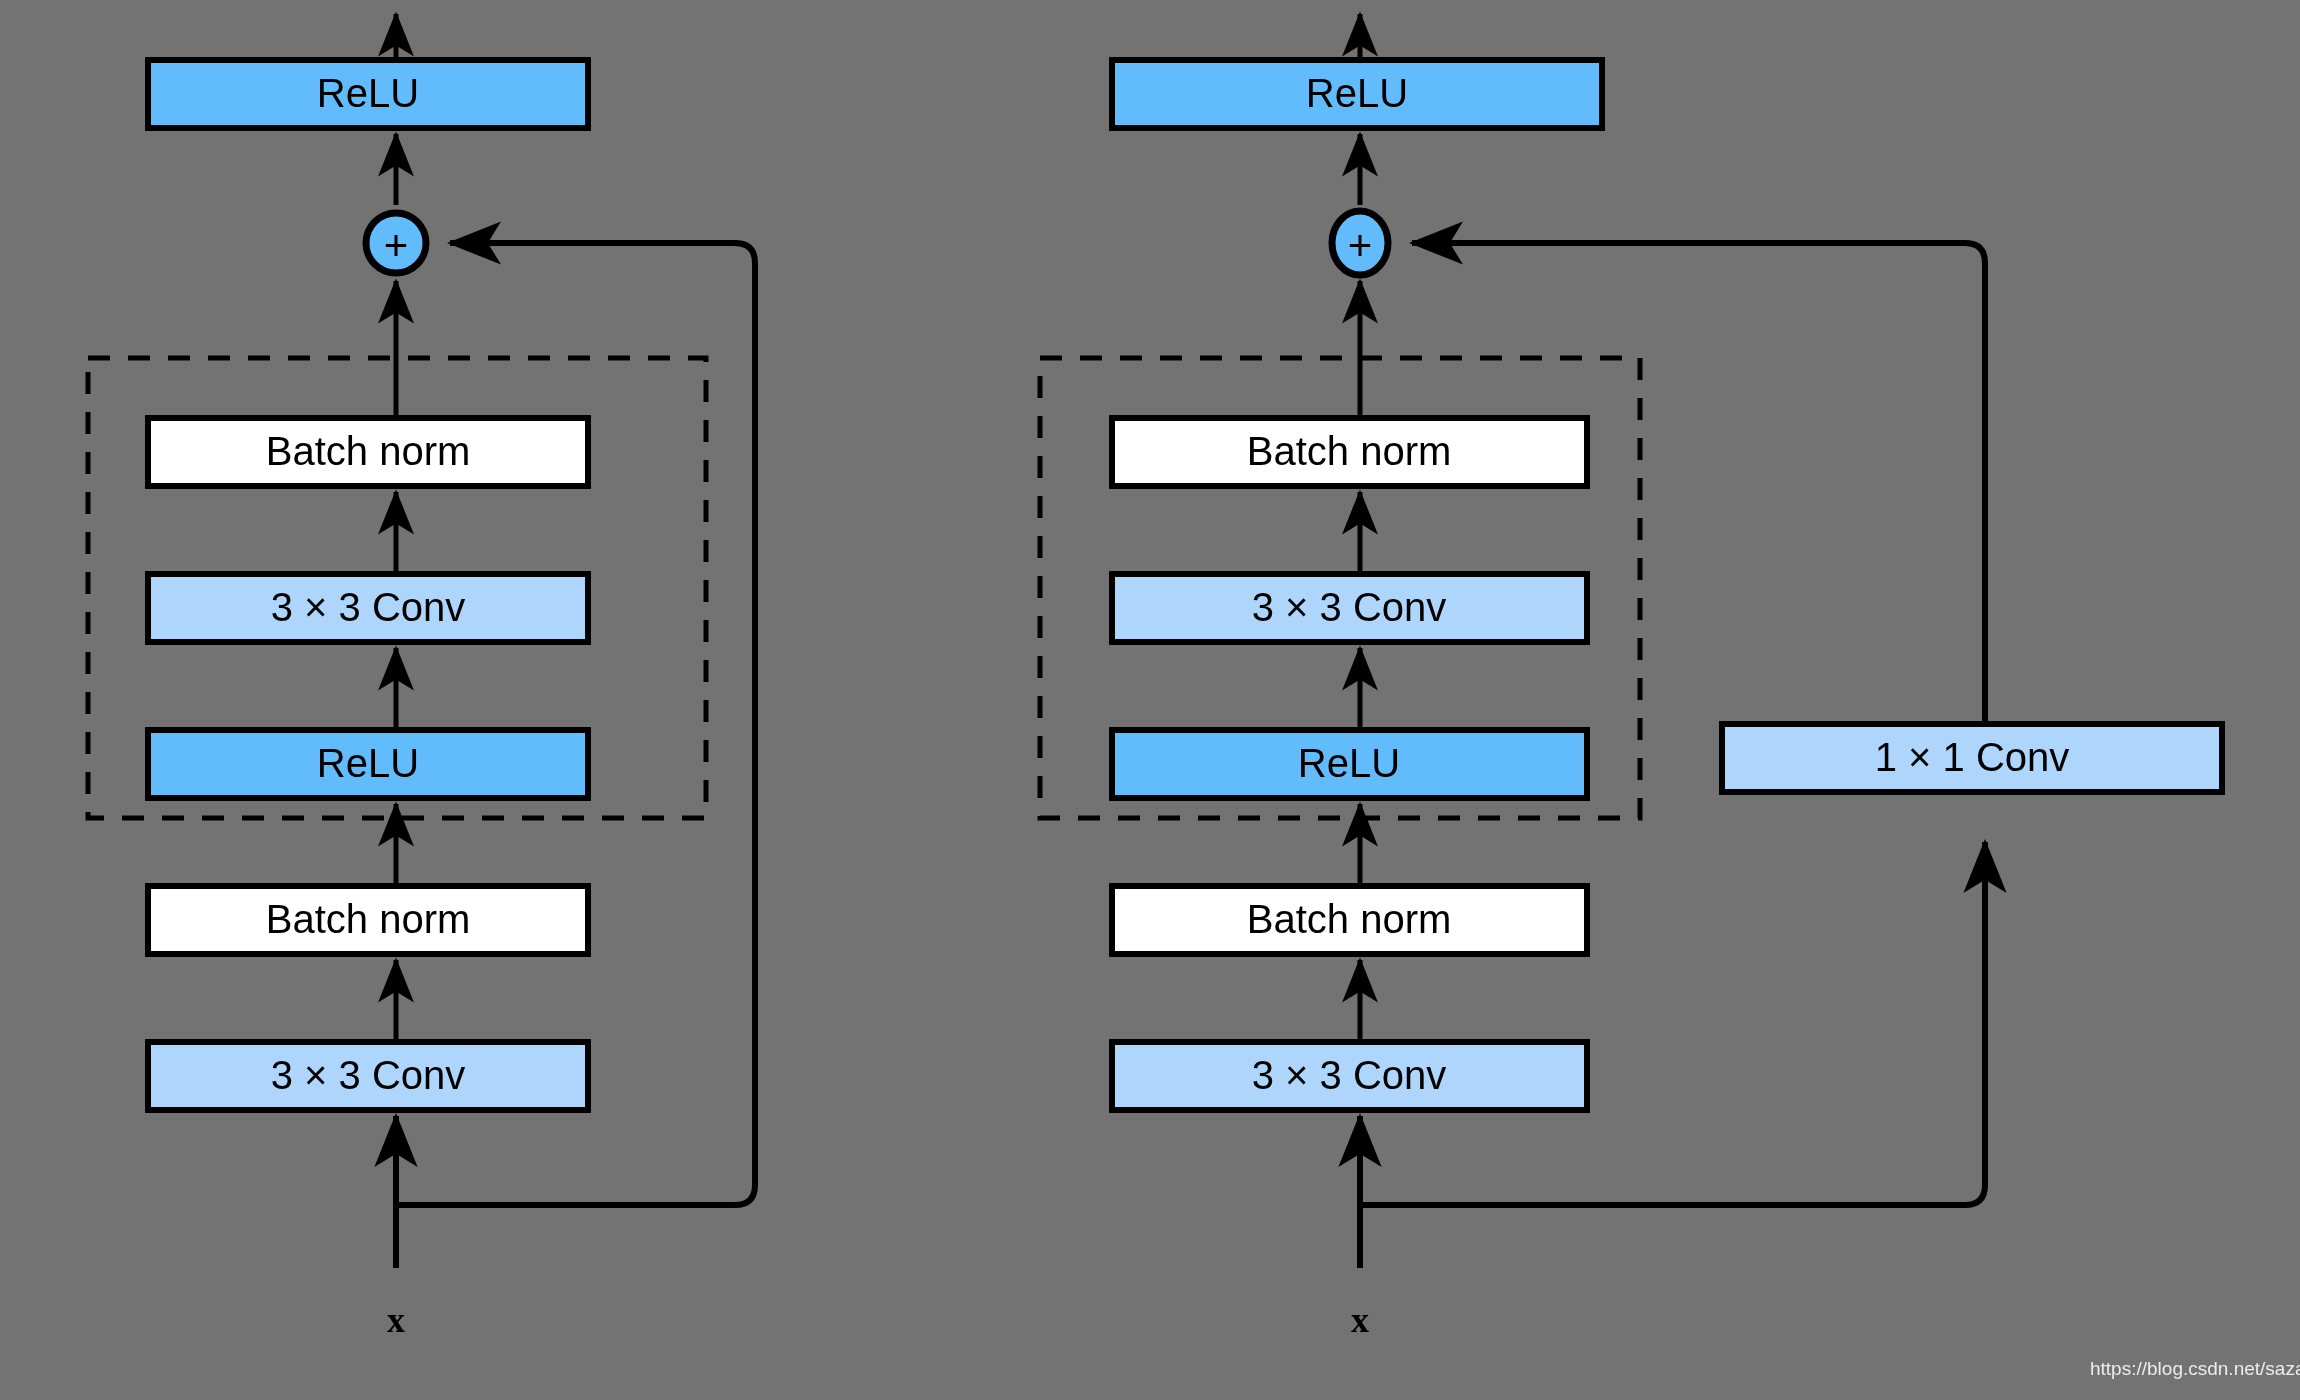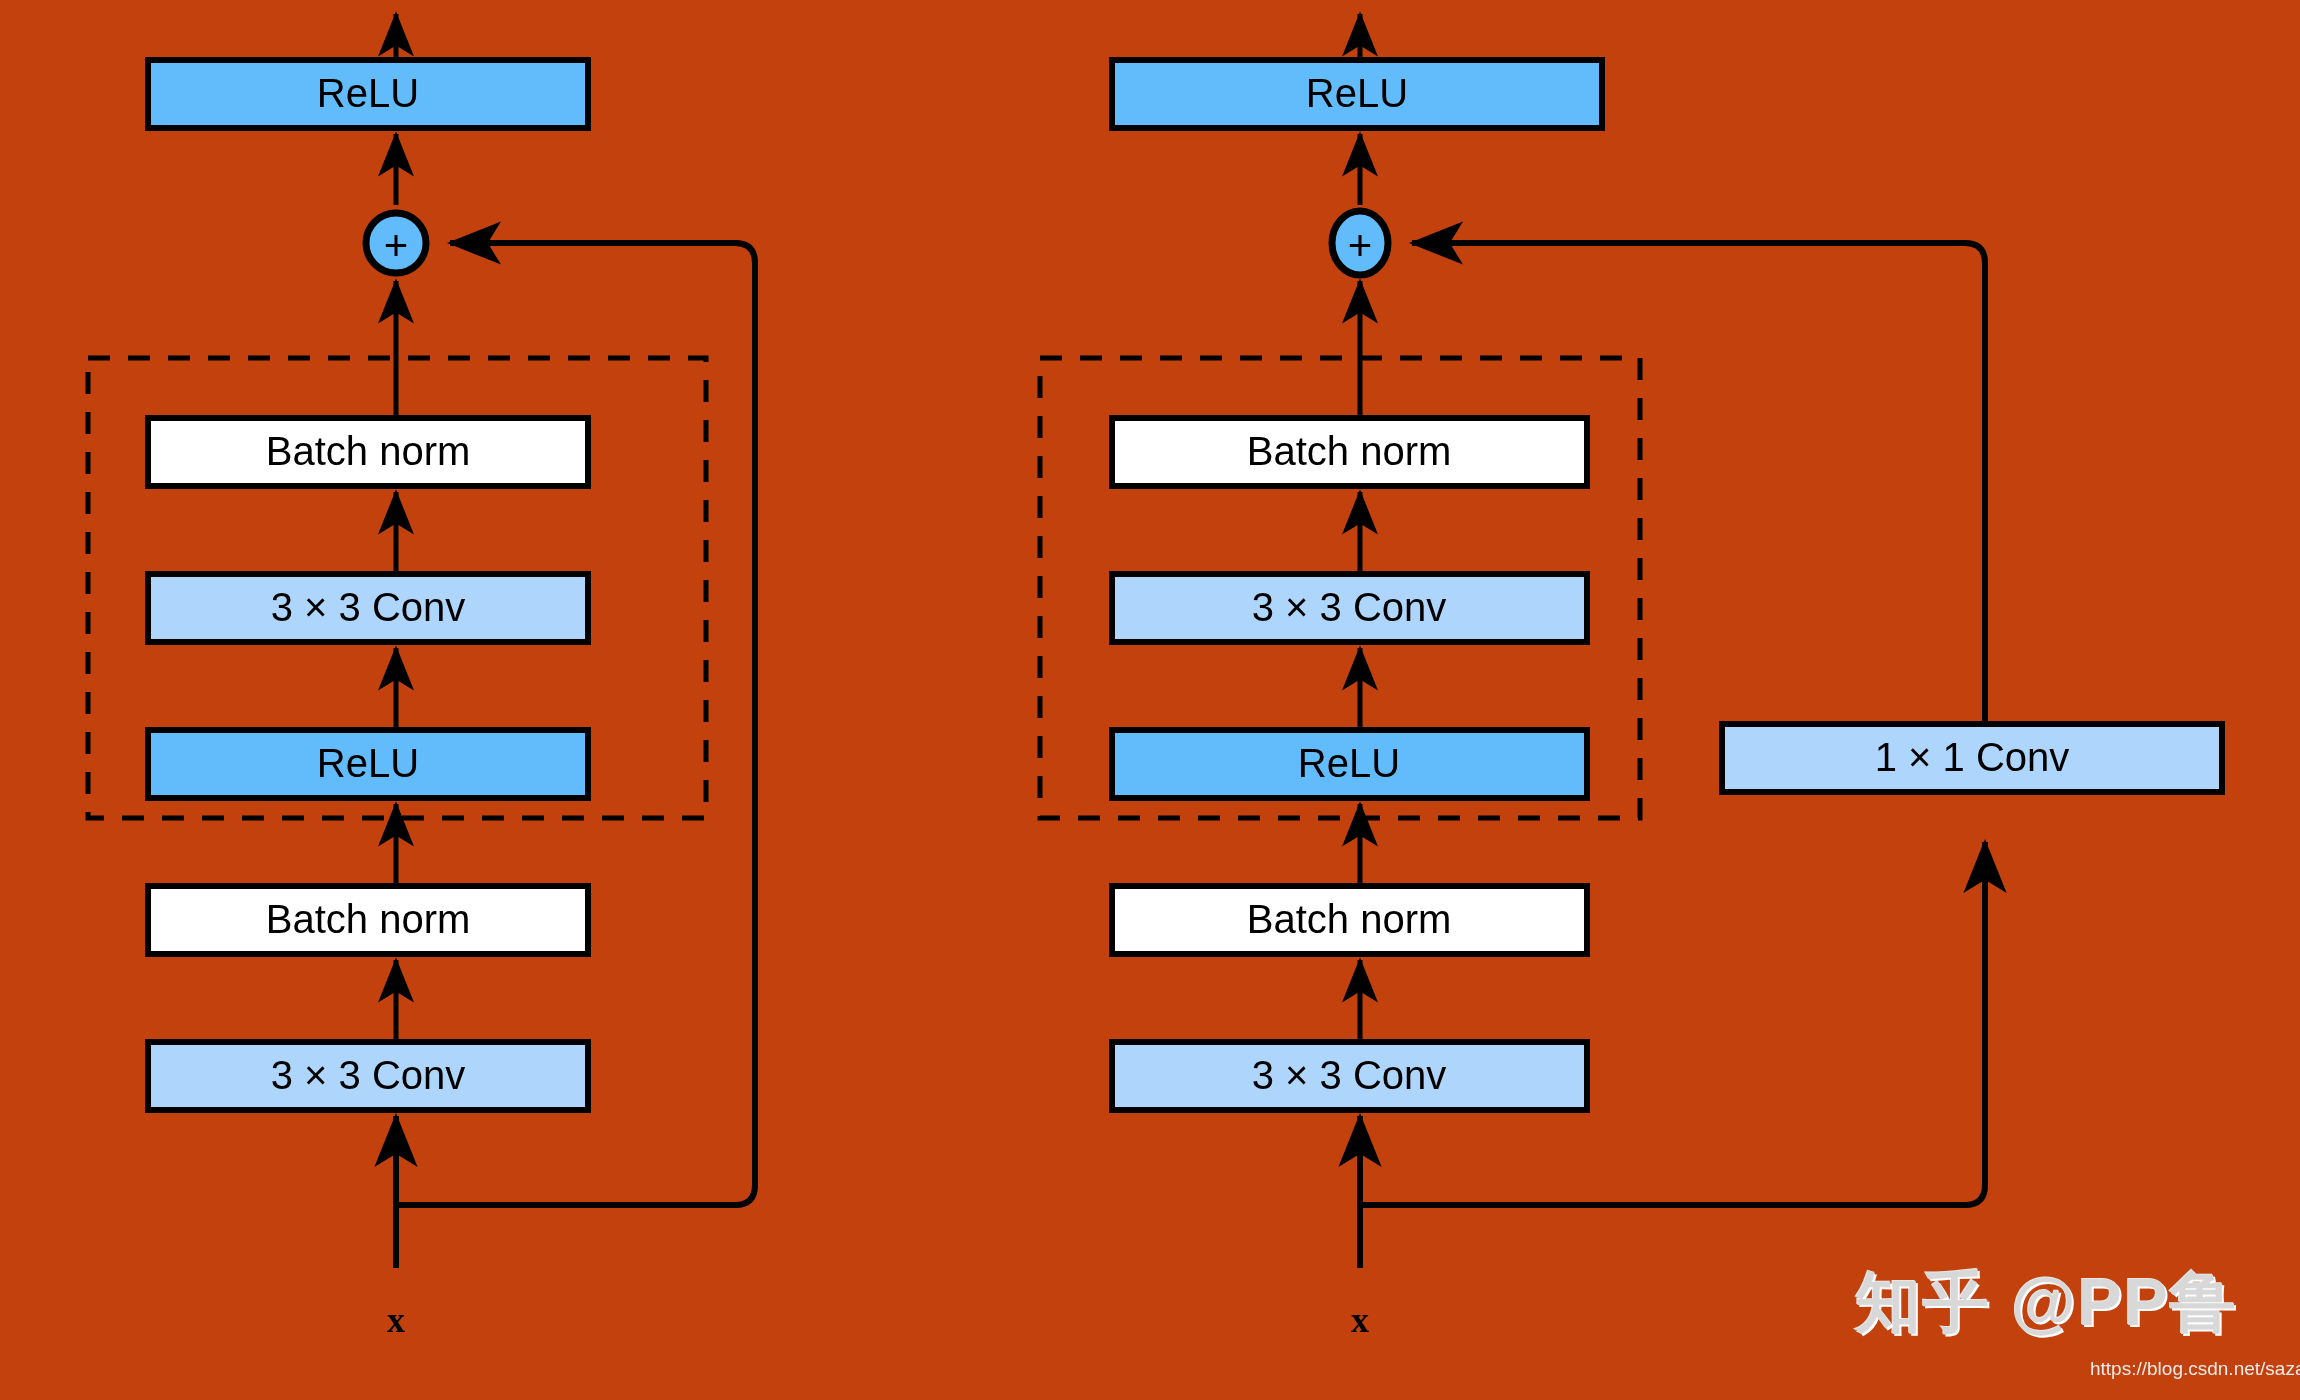--- a/index.html
+++ b/index.html
@@ -8,21 +8,21 @@
     padding: 0;
     background: #ffffff;
   }
   body {
     font-family: "Liberation Sans", sans-serif;
   }
   #canvas {
     position: relative;
     width: 2300px;
     height: 1400px;
-    background: #c2410c;
+    background: #737373;
     overflow: hidden;
   }
   svg.diagram {
     position: absolute;
     top: 0;
     left: 0;
     width: 2300px;
     height: 1400px;
     display: block;
   }
@@ -173,16 +173,15 @@
       <rect x="1112" y="1042" width="475" height="68" fill="#aed6fd" stroke="#000000" stroke-width="6"></rect>
       <text class="box-label" x="1349" y="1078">3 × 3 Conv</text>
 
       <line x1="1360" y1="1268" x2="1360" y2="1116" stroke="#000000" stroke-width="6" marker-end="url(#arrowhead)"></line>
 
       <text class="input-label" x="1360" y="1324">x</text>
     </g>
 
   </svg>
 
-  <div class="wm-main" style="left:1855px; top:1258px;">知乎 @PP鲁</div>
   <div class="wm-url" style="left:2090px; top:1358px;">https://blog.csdn.net/sazass</div>
 
 </div>
 
 </body></html>

